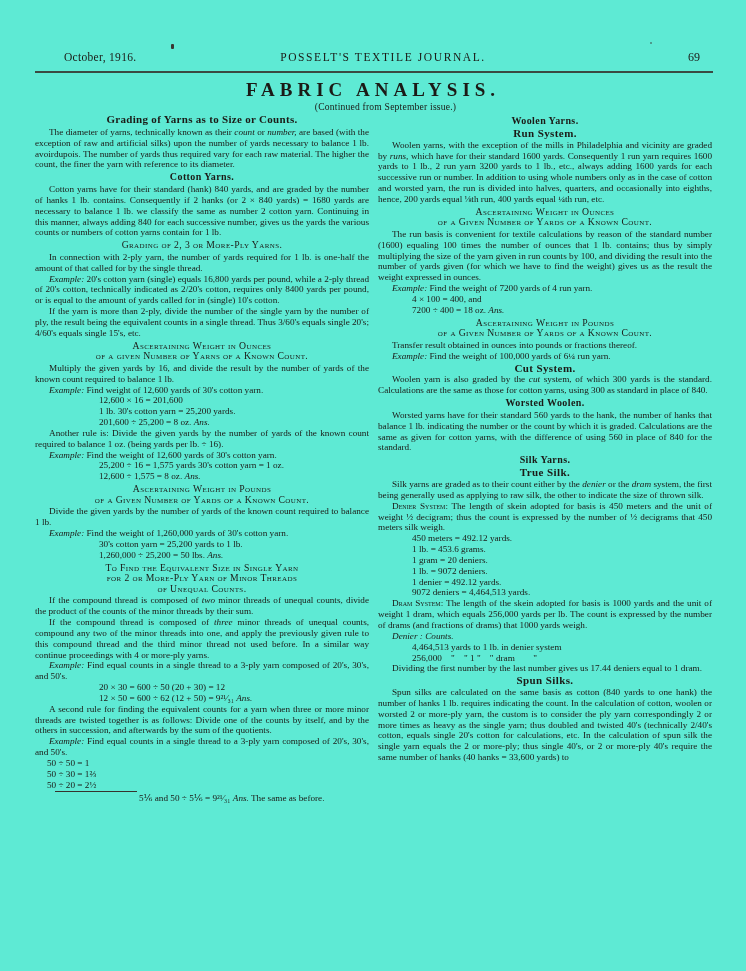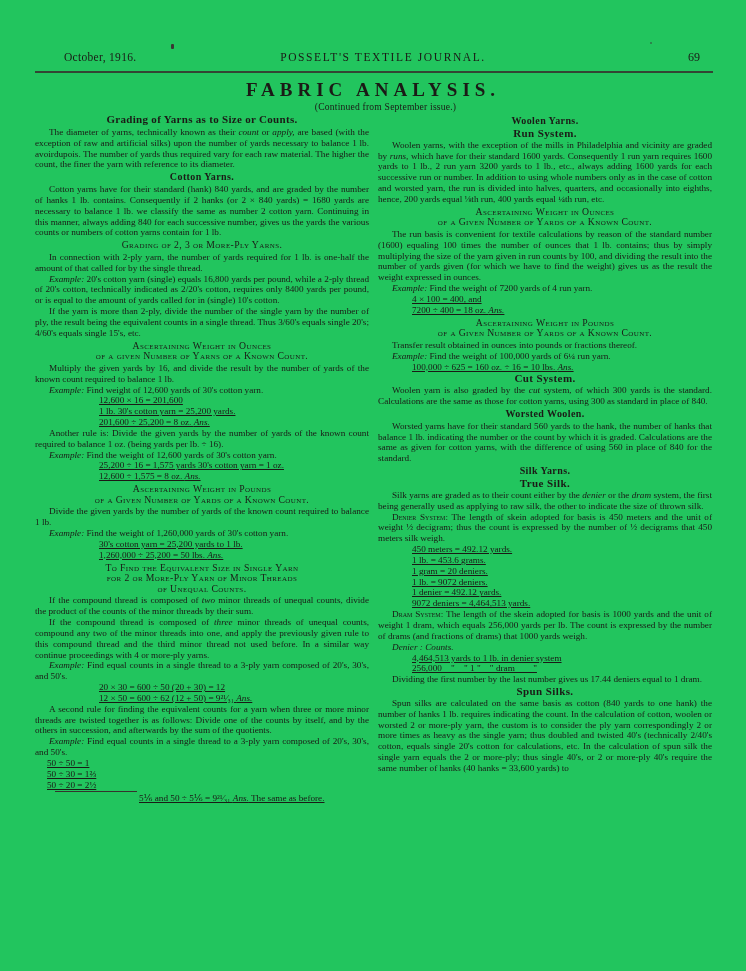--- a/index.html
+++ b/index.html
@@ -3,40 +3,40 @@
 <meta charset="utf-8">
 <style>
   html,body{margin:0;padding:0;}
   body{
     width:746px;height:971px;
     background:#f7f6f1;
     font-family:"Liberation Serif","DejaVu Serif",serif;
     color:#1b1a16;
     -webkit-font-smoothing:antialiased;
   }
-  .page{position:relative;width:746px;height:971px;overflow:hidden;background:#22c55e;}
+  .page{position:relative;width:746px;height:971px;overflow:hidden;background:#5eead4;}
 
   .header-date{position:absolute;left:64px;top:51px;font-size:11.5px;letter-spacing:.3px;}
   .header-journal{position:absolute;left:30px;right:10px;top:51px;text-align:center;font-size:11.5px;letter-spacing:1.6px;}
   .header-page{position:absolute;right:46px;top:50px;font-size:12px;}
   .header-rule{position:absolute;left:35px;right:33px;top:71px;height:2px;background:#35332d;opacity:.88;}
 
   .title{position:absolute;left:0;right:0;top:79px;text-align:center;font-size:19px;font-weight:bold;letter-spacing:5px;}
   .subtitle{position:absolute;left:0;right:0;top:101px;text-align:center;font-size:9.6px;letter-spacing:.2px;margin-left:25px;}
 
   .col{position:absolute;top:114px;width:334px;font-size:9.2px;line-height:10.85px;text-align:justify;}
   .col-left{left:35px;}
   .col-right{left:378px;}
 
   .h1{text-align:center;font-weight:bold;font-size:11px;margin:0 0 2px 0;letter-spacing:.3px;}
   .h2{text-align:center;font-weight:bold;font-size:10px;margin:2px 0 1px 0;letter-spacing:.4px;}
   .h3{text-align:center;font-weight:bold;font-size:11px;margin:1px 0 1px 0;letter-spacing:.4px;}
   .sc-head{text-align:center;font-variant:small-caps;font-size:9.7px;line-height:10.6px;margin:2px 0 1px 0;letter-spacing:.4px;}
   .para{margin:0;text-indent:14px;}
-  .math{text-align:left;margin:0;text-decoration:underline;}
+  .math{text-align:left;margin:0;}
   .ind-1{margin-left:12px;}
   .ind-2{margin-left:34px;}
   .ind-3{margin-left:64px;}
   .ind-4{margin-left:104px;}
   .sum-rule{width:82px;height:0;border-top:1px solid #35332d;margin:1px 0 1px 20px;}
   .ilsc{font-variant:small-caps;}
 
   .speck{position:absolute;background:#3a3833;border-radius:1px;}
   .speck-a{left:171px;top:44px;width:3px;height:5px;}
   .speck-b{left:650px;top:42px;width:2px;height:2px;opacity:.6;}
@@ -52,21 +52,21 @@
   <div class="header-date">October, 1916.</div>
   <div class="header-journal">POSSELT'S TEXTILE JOURNAL.</div>
   <div class="header-page">69</div>
   <div class="header-rule"></div>
 
   <div class="title">FABRIC ANALYSIS.</div>
   <div class="subtitle">(Continued from September issue.)</div>
 
   <div class="col col-left">
       <div class="h1">Grading of Yarns as to Size or Counts.</div>
-      <p class="para">The diameter of yarns, technically known as their <i>count</i> or <i>apply,</i> are based (with the exception of raw and artificial silks) upon the number of yards necessary to balance 1 lb. avoirdupois.  The number of yards thus required vary for each raw material.  The higher the count, the finer the yarn with reference to its diameter.</p>
+      <p class="para">The diameter of yarns, technically known as their <i>count</i> or <i>number,</i> are based (with the exception of raw and artificial silks) upon the number of yards necessary to balance 1 lb. avoirdupois.  The number of yards thus required vary for each raw material.  The higher the count, the finer the yarn with reference to its diameter.</p>
       <div class="h2">Cotton Yarns.</div>
       <p class="para">Cotton yarns have for their standard (hank) 840 yards, and are graded by the number of hanks 1 lb. contains.  Consequently if 2 hanks (or 2 × 840 yards) = 1680 yards are necessary to balance 1 lb. we classify the same as number 2 cotton yarn.  Continuing in this manner, always adding 840 for each successive number, gives us the yards the various counts or numbers of cotton yarns contain for 1 lb.</p>
       <div class="sc-head">Grading of 2, 3 or More-Ply Yarns.</div>
       <p class="para">In connection with 2-ply yarn, the number of yards required for 1 lb. is one-half the amount of that called for by the single thread.</p>
       <p class="para"><i>Example:</i> 20's cotton yarn (single) equals 16,800 yards per pound, while a 2-ply thread of 20's cotton, technically indicated as 2/20's cotton, requires only 8400 yards per pound, or is equal to the amount of yards called for in (single) 10's cotton.</p>
       <p class="para">If the yarn is more than 2-ply, divide the number of the single yarn by the number of ply, the result being the equivalent counts in a single thread.  Thus 3/60's equals single 20's; 4/60's equals single 15's, etc.</p>
       <div class="sc-head">Ascertaining Weight in Ounces<br>of a given Number of Yarns of a Known Count.</div>
       <p class="para">Multiply the given yards by 16, and divide the result by the number of yards of the known count required to balance 1 lb.</p>
       <p class="para"><i>Example:</i> Find weight of 12,600 yards of 30's cotton yarn.</p>
       <div class="math ind-3">12,600 × 16 = 201,600</div>
@@ -100,21 +100,20 @@
       <div class="h3">Run System.</div>
       <p class="para">Woolen yarns, with the exception of the mills in Philadelphia and vicinity are graded by <i>runs,</i> which have for their standard 1600 yards.  Consequently 1 run yarn requires 1600 yards to 1 lb., 2 run yarn 3200 yards to 1 lb., etc., always adding 1600 yards for each successive run or number.  In addition to using whole numbers only as in the case of cotton and worsted yarn, the run is divided into halves, quarters, and occasionally into eighths, hence, 200 yards equal ⅛th run, 400 yards equal ¼th run, etc.</p>
       <div class="sc-head">Ascertaining Weight in Ounces<br>of a Given Number of Yards of a Known Count.</div>
       <p class="para">The run basis is convenient for textile calculations by reason of the standard number (1600) equaling 100 times the number of ounces that 1 lb. contains; thus by simply multiplying the size of the yarn given in run counts by 100, and dividing the result into the number of yards given (for which we have to find the weight) gives us as the result the weight expressed in ounces.</p>
       <p class="para"><i>Example:</i> Find the weight of 7200 yards of 4 run yarn.</p>
       <div class="math ind-2">4 × 100 = 400, and</div>
       <div class="math ind-2">7200 ÷ 400 = 18 oz. <i>Ans.</i></div>
       <div class="sc-head">Ascertaining Weight in Pounds<br>of a Given Number of Yards of a Known Count.</div>
       <p class="para">Transfer result obtained in ounces into pounds or fractions thereof.</p>
       <p class="para"><i>Example:</i> Find the weight of 100,000 yards of 6¼ run yarn.</p>
-      <div class="math ind-2">100,000 ÷ 625 = 160  oz.  ÷ 16 = 10  lbs.  <i>Ans.</i></div>
       <div class="h3">Cut System.</div>
       <p class="para">Woolen yarn is also graded by the <i>cut</i> system, of which 300 yards is the standard.  Calculations are the same as those for cotton yarns, using 300 as standard in place of 840.</p>
       <div class="h2">Worsted Woolen.</div>
       <p class="para">Worsted yarns have for their standard 560 yards to the hank, the number of hanks that balance 1 lb. indicating the number or the count by which it is graded.  Calculations are the same as given for cotton yarns, with the difference of using 560 in place of 840 for the standard.</p>
       <div class="h2">Silk Yarns.</div>
       <div class="h3">True Silk.</div>
       <p class="para">Silk yarns are graded as to their count either by the <i>denier</i> or the <i>dram</i> system, the first being generally used as applying to raw silk, the other to indicate the size of thrown silk.</p>
       <p class="para"><span class="ilsc">Denier System</span>:  The length of skein adopted for basis is 450 meters and the unit of weight ½ decigram; thus the count is expressed by the number of ½ decigrams that 450 meters silk weigh.</p>
       <div class="math ind-2">450 meters = 492.12 yards.</div>
       <div class="math ind-2">1 lb. = 453.6 grams.</div>

